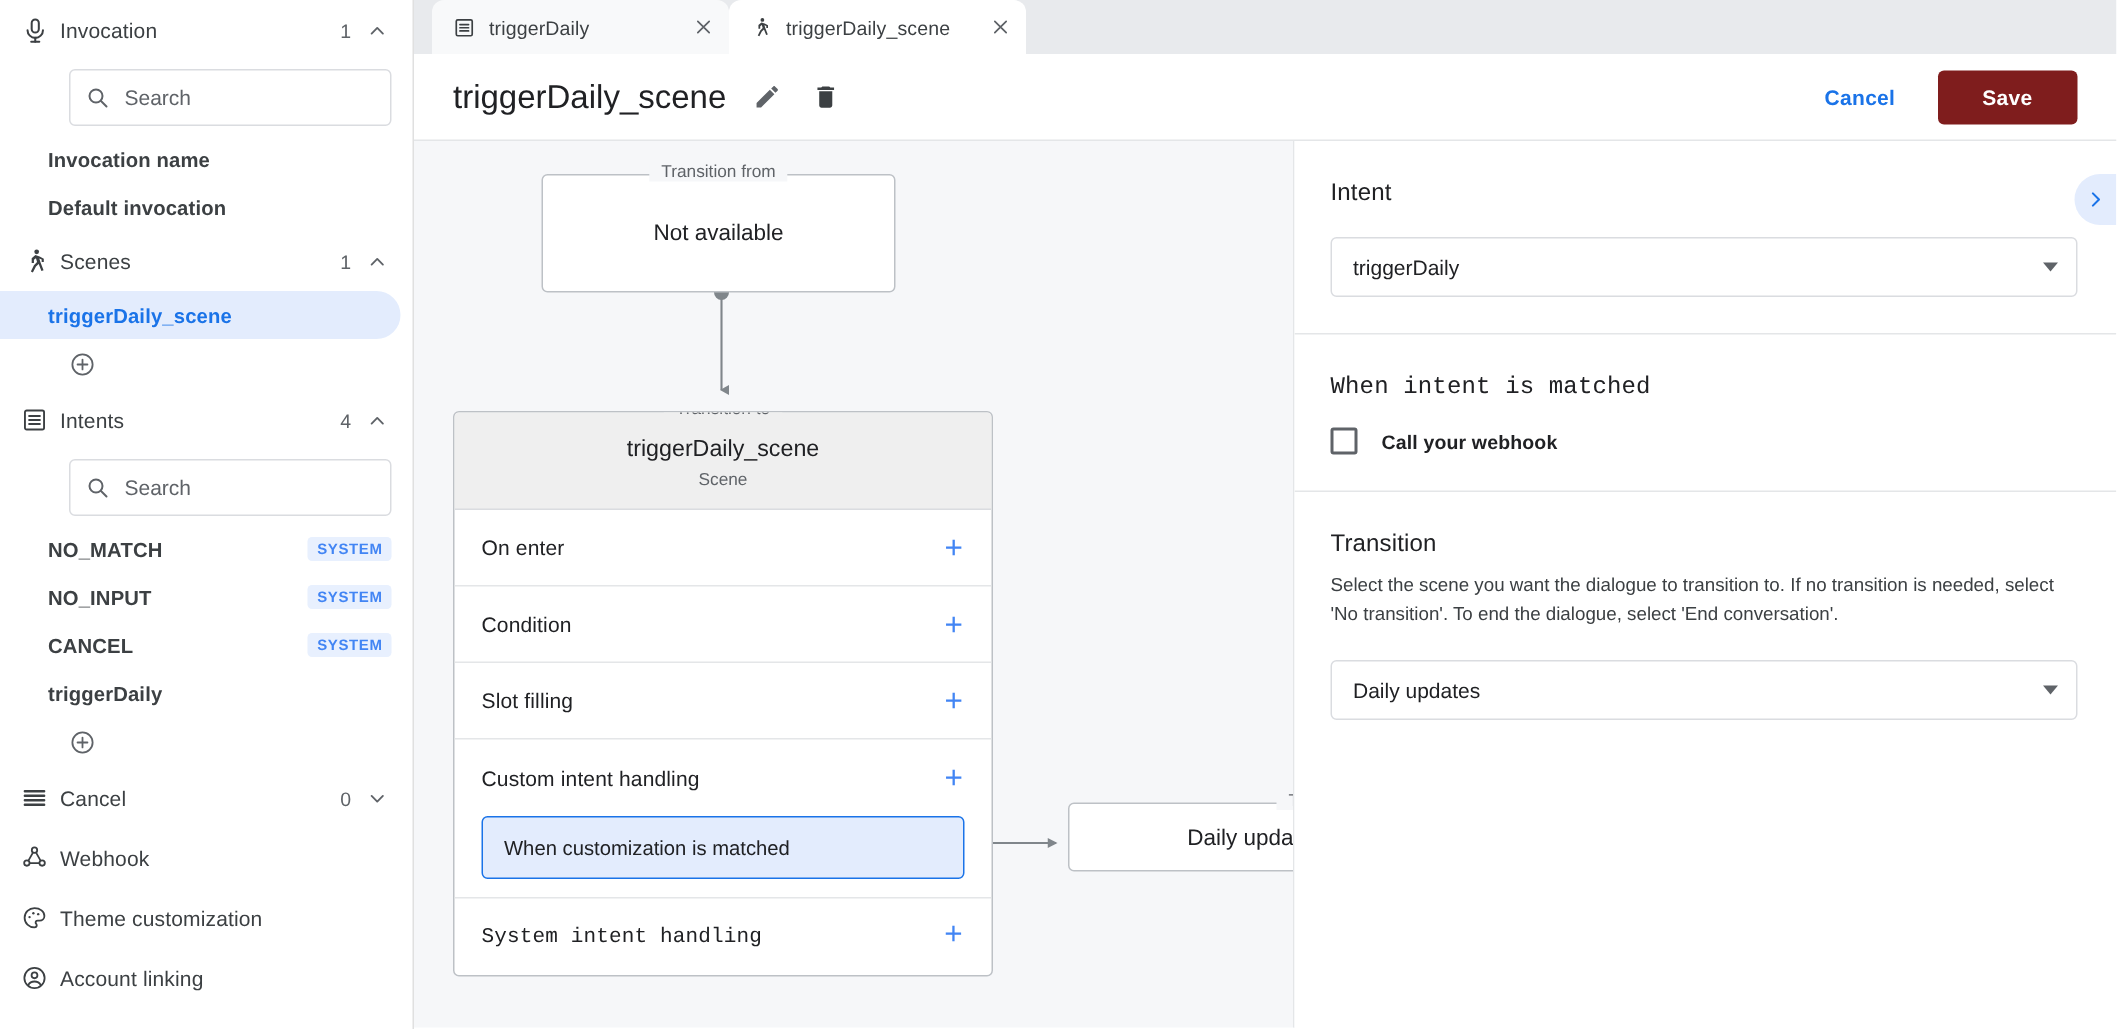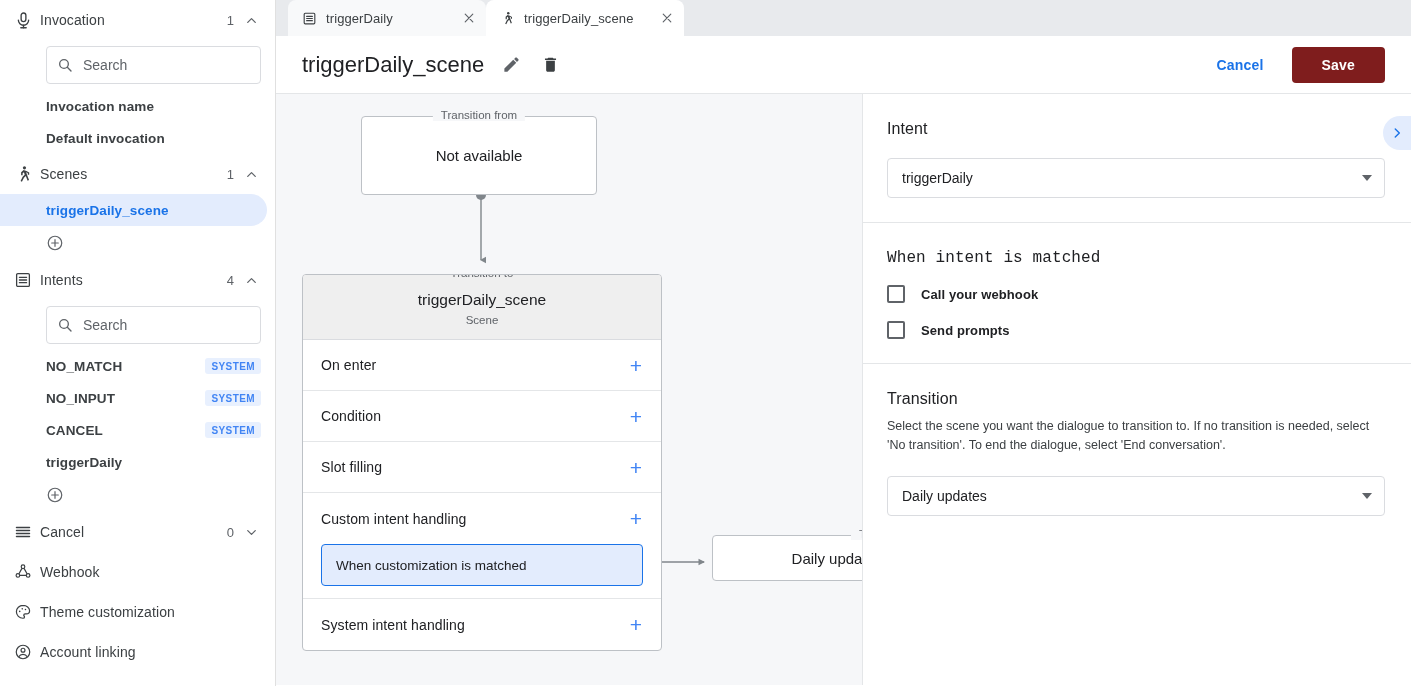--- a/index.html
+++ b/index.html
@@ -39,21 +39,21 @@
   }
   .search-box .s-ico { color: #5f6368; display: flex; margin-right: 10px; }
   .search-box input {
     border: none; outline: none; font-size: 14px; color: #3c4043;
     font-family: "Liberation Sans", sans-serif; width: 100%; background: transparent;
   }
   .search-box input::placeholder { color: #5f6368; }
 
   .sub-item {
     display: flex; align-items: center;
-    height: 32px; padding-left: 46px; padding-right: 14px;
+    height: 32px; padding-left: 32px; padding-right: 14px;
     font-size: 13.5px; font-weight: bold; color: #3c4043;
     letter-spacing: .1px;
   }
   .sub-item .txt { flex: 1 1 auto; }
   .sub-item.selected {
     background: #e3ecfd;
     border-top-right-radius: 16px; border-bottom-right-radius: 16px;
     margin-right: 8px;
     color: #1a73e8;
   }
@@ -159,21 +159,21 @@
   }
   .card-head .ch-title { font-size: 15.5px; color: #202124; }
   .card-head .ch-sub { font-size: 11.5px; color: #5f6368; margin-top: 5px; }
   .card-row {
     min-height: 51px; display: flex; align-items: center;
     padding: 0 19px 0 18px;
     border-bottom: 1px solid #e4e6e8;
     font-size: 14px; color: #202124;
     position: relative;
   }
-  .card-row:last-child { border-bottom: none; }
+  .card-row:last-child { border-bottom: none; font-family: Liberation Mono, monospace; }
   .card-row .cr-lbl { flex: 1 1 auto; letter-spacing: .1px; }
   .card-row .cr-plus { color: #4285f4; font-size: 21px; line-height: 1; font-weight: 400; }
   .card-group { border-bottom: 1px solid #e4e6e8; padding-bottom: 12px; }
   .card-group .card-row { border-bottom: none; }
   .chip {
     margin: 0 18px; height: 42px;
     background: #e3ecfd; border: 1px solid #1a73e8; border-radius: 4px;
     display: flex; align-items: center; padding-left: 14px;
     font-size: 13.5px; color: #202124;
     position: relative;
@@ -552,24 +552,20 @@
             <span class="caret"></span>
           </div>
         </div>
 
         <div class="rp-section">
           <div class="rp-h rp-h-sub">When intent is matched</div>
           <div class="check-row">
             <span class="check-box"></span>
             <span class="check-lbl">Call your webhook</span>
           </div>
-          <div class="check-row">
-            <span class="check-box"></span>
-            <span class="check-lbl">Send prompts</span>
-          </div>
         </div>
 
         <div class="rp-section no-border">
           <div class="rp-h">Transition</div>
           <div class="rp-desc">Select the scene you want the dialogue to transition to. If no transition is needed, select 'No transition'. To end the dialogue, select 'End conversation'.</div>
           <div class="select-box">
             <span class="sv">Daily updates</span>
             <span class="caret"></span>
           </div>
         </div>

